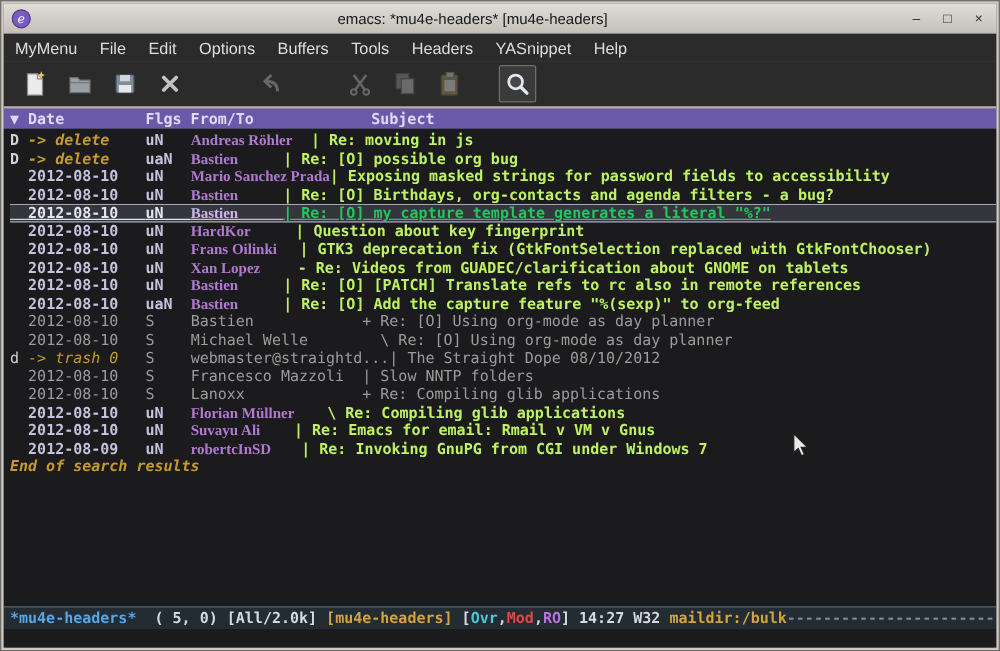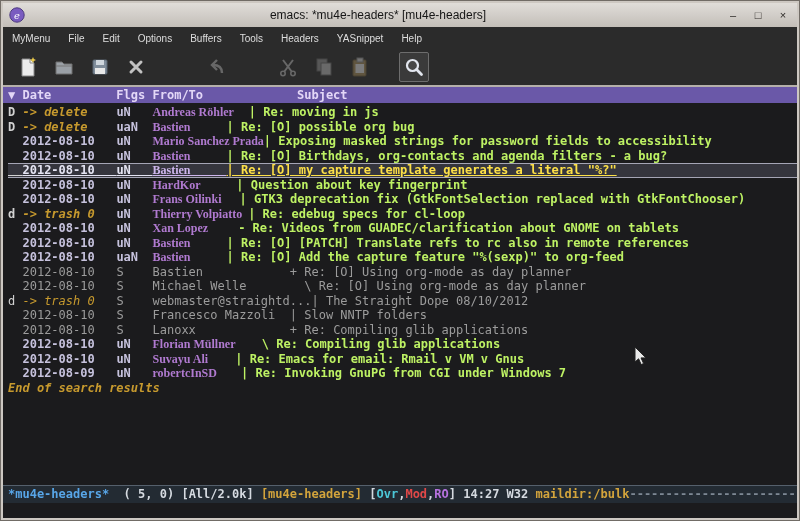--- a/index.html
+++ b/index.html
@@ -13,21 +13,21 @@
   .titlebar { height:24px; flex:0 0 24px; background:linear-gradient(#e0ddd9,#c3beb8);
               display:flex; align-items:center; padding:0 6px; }
   .app-icon { width:16px; height:16px; margin-right:6px; }
   .title { flex:1; text-align:center; font-size:12px; color:#161616; }
   .win-controls { display:flex; gap:9px; }
   .win-btn { width:16px; height:16px; display:flex; align-items:center; justify-content:center;
              font-size:11px; color:#2e2b28; background:transparent; border:none; cursor:default; }
 
   
   .menubar { height:22px; flex:0 0 22px; background:#2b2b2b; display:flex; align-items:center; }
-  .menu-item { font-size:10px; color:#dedede; padding:3px 9px; }
+  .menu-item { font-size:13px; color:#dedede; padding:3px 9px; }
 
   
   .toolbar { height:38px; flex:0 0 38px; background:#2b2b2b; display:flex; align-items:center;
              padding-left:10px; border-bottom:2px solid #b5b0aa; }
   .tb { width:30px; height:30px; display:flex; align-items:center; justify-content:center;
         background:transparent; border:1px solid transparent; margin-right:6px; }
   .tb.disabled { opacity:.45; }
   .tb.gap-a { margin-left:44px; } .tb.gap-b { margin-left:36px; } .tb.gap-c { margin-left:18px; }
   .tb.active { background:#3a3a3a; border:1px solid #6d6d6d; border-radius:2px; }
   .tb svg { display:block; }
@@ -44,21 +44,21 @@
   .row.unread .f-date, .row.unread .f-flags { color:#c6c2dd; }
   .row.unread .f-from { color:#b07ad0;font-family:Liberation Serif, serif; }
   .row.unread .f-subject { color:#bef264; }
   .row.read .f-date, .row.read .f-flags, .row.read .f-from, .row.read .f-subject { color:#9c9c9c; }
   .row .f-mark { color:#d2d2d2; }
   .f-date.action { color:#c79a2e !important; font-style:italic; }
   .row.current { background:#35353d; box-shadow: inset 0 1px 0 #a5a5b5, inset 0 -1px 0 #a5a5b5; }
   .row.current span { text-decoration:underline; }
   .row.current .f-date, .row.current .f-flags { color:#e4e4f2; }
   .row.current .f-from { color:#cdb6ec; }
-  .row.current .f-subject { color:#fde047; }
+  .row.current .f-subject { color:#22c55e; }
   .row.end { color:#c79a2e; font-style:italic; font-weight:bold; }
 
   
   .modeline { height:18px; flex:0 0 18px; background:#232b33; border-top:1px solid #55606c;
               font:bold 12px/17px "DejaVu Sans Mono", monospace; white-space:pre;
               padding-left:5px; overflow:hidden; }
   .ml-plain { color:#d5dae0; }
   .ml-buffer-name { color:#58a6e8; }
   .ml-mode, .ml-path { color:#d3a43c; }
   .ml-ovr { color:#4cc8d8; }
@@ -171,21 +171,20 @@
     <div class="headerline">▼ Date         Flgs From/To             Subject</div>
 
     <div class="buffer" id="rows">
         <div class="row unread"><span class="f-mark">D </span><span class="f-date action">-&gt; delete    </span><span class="f-flags">uN   </span><span class="f-from">Andreas Röhler     </span><span class="f-subject">| Re: moving in js</span></div>
         <div class="row unread"><span class="f-mark">D </span><span class="f-date action">-&gt; delete    </span><span class="f-flags">uaN  </span><span class="f-from">Bastien            </span><span class="f-subject">| Re: [O] possible org bug</span></div>
         <div class="row unread"><span class="f-mark">  </span><span class="f-date">2012-08-10   </span><span class="f-flags">uN   </span><span class="f-from">Mario Sanchez Prada</span><span class="f-subject">| Exposing masked strings for password fields to accessibility</span></div>
         <div class="row unread"><span class="f-mark">  </span><span class="f-date">2012-08-10   </span><span class="f-flags">uN   </span><span class="f-from">Bastien            </span><span class="f-subject">| Re: [O] Birthdays, org-contacts and agenda filters - a bug?</span></div>
         <div class="row unread current"><span class="f-mark">  </span><span class="f-date">2012-08-10   </span><span class="f-flags">uN   </span><span class="f-from">Bastien            </span><span class="f-subject">| Re: [O] my capture template generates a literal "%?"</span></div>
         <div class="row unread"><span class="f-mark">  </span><span class="f-date">2012-08-10   </span><span class="f-flags">uN   </span><span class="f-from">HardKor            </span><span class="f-subject">| Question about key fingerprint</span></div>
         <div class="row unread"><span class="f-mark">  </span><span class="f-date">2012-08-10   </span><span class="f-flags">uN   </span><span class="f-from">Frans Oilinki      </span><span class="f-subject">| GTK3 deprecation fix (GtkFontSelection replaced with GtkFontChooser)</span></div>
-        <div class="row unread"><span class="f-mark">d </span><span class="f-date action">-&gt; trash 0   </span><span class="f-flags">uN   </span><span class="f-from">Thierry Volpiatto  </span><span class="f-subject">| Re: edebug specs for cl-loop</span></div>
         <div class="row unread"><span class="f-mark">  </span><span class="f-date">2012-08-10   </span><span class="f-flags">uN   </span><span class="f-from">Xan Lopez          </span><span class="f-subject">- Re: Videos from GUADEC/clarification about GNOME on tablets</span></div>
         <div class="row unread"><span class="f-mark">  </span><span class="f-date">2012-08-10   </span><span class="f-flags">uN   </span><span class="f-from">Bastien            </span><span class="f-subject">| Re: [O] [PATCH] Translate refs to rc also in remote references</span></div>
         <div class="row unread"><span class="f-mark">  </span><span class="f-date">2012-08-10   </span><span class="f-flags">uaN  </span><span class="f-from">Bastien            </span><span class="f-subject">| Re: [O] Add the capture feature "%(sexp)" to org-feed</span></div>
         <div class="row read"><span class="f-mark">  </span><span class="f-date">2012-08-10   </span><span class="f-flags">S    </span><span class="f-from">Bastien            </span><span class="f-subject">+ Re: [O] Using org-mode as day planner</span></div>
         <div class="row read"><span class="f-mark">  </span><span class="f-date">2012-08-10   </span><span class="f-flags">S    </span><span class="f-from">Michael Welle      </span><span class="f-subject">  \ Re: [O] Using org-mode as day planner</span></div>
         <div class="row read"><span class="f-mark">d </span><span class="f-date action">-&gt; trash 0   </span><span class="f-flags">S    </span><span class="f-from">webmaster@straightd...</span><span class="f-subject">| The Straight Dope 08/10/2012</span></div>
         <div class="row read"><span class="f-mark">  </span><span class="f-date">2012-08-10   </span><span class="f-flags">S    </span><span class="f-from">Francesco Mazzoli  </span><span class="f-subject">| Slow NNTP folders</span></div>
         <div class="row read"><span class="f-mark">  </span><span class="f-date">2012-08-10   </span><span class="f-flags">S    </span><span class="f-from">Lanoxx             </span><span class="f-subject">+ Re: Compiling glib applications</span></div>
         <div class="row unread"><span class="f-mark">  </span><span class="f-date">2012-08-10   </span><span class="f-flags">uN   </span><span class="f-from">Florian Müllner    </span><span class="f-subject">  \ Re: Compiling glib applications</span></div>
         <div class="row unread"><span class="f-mark">  </span><span class="f-date">2012-08-10   </span><span class="f-flags">uN   </span><span class="f-from">Suvayu Ali         </span><span class="f-subject">| Re: Emacs for email: Rmail v VM v Gnus</span></div>

